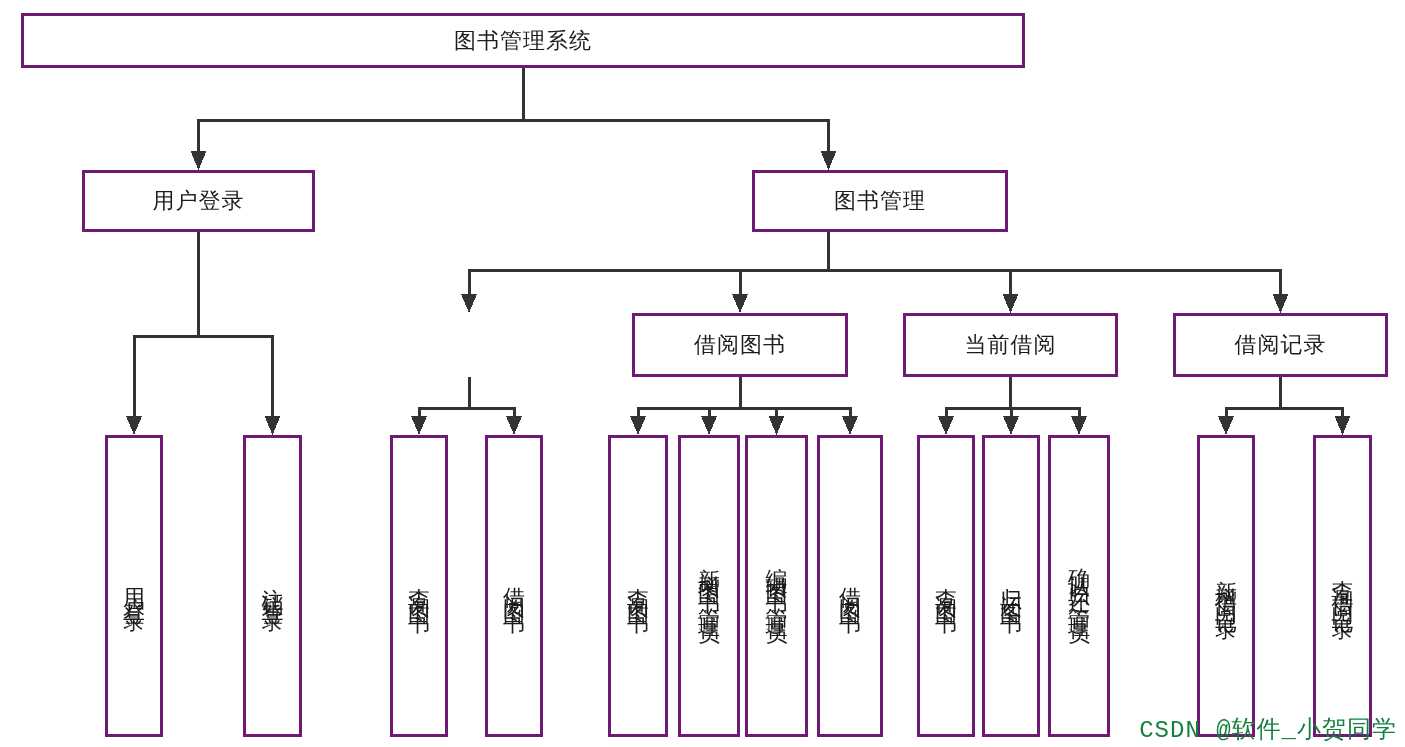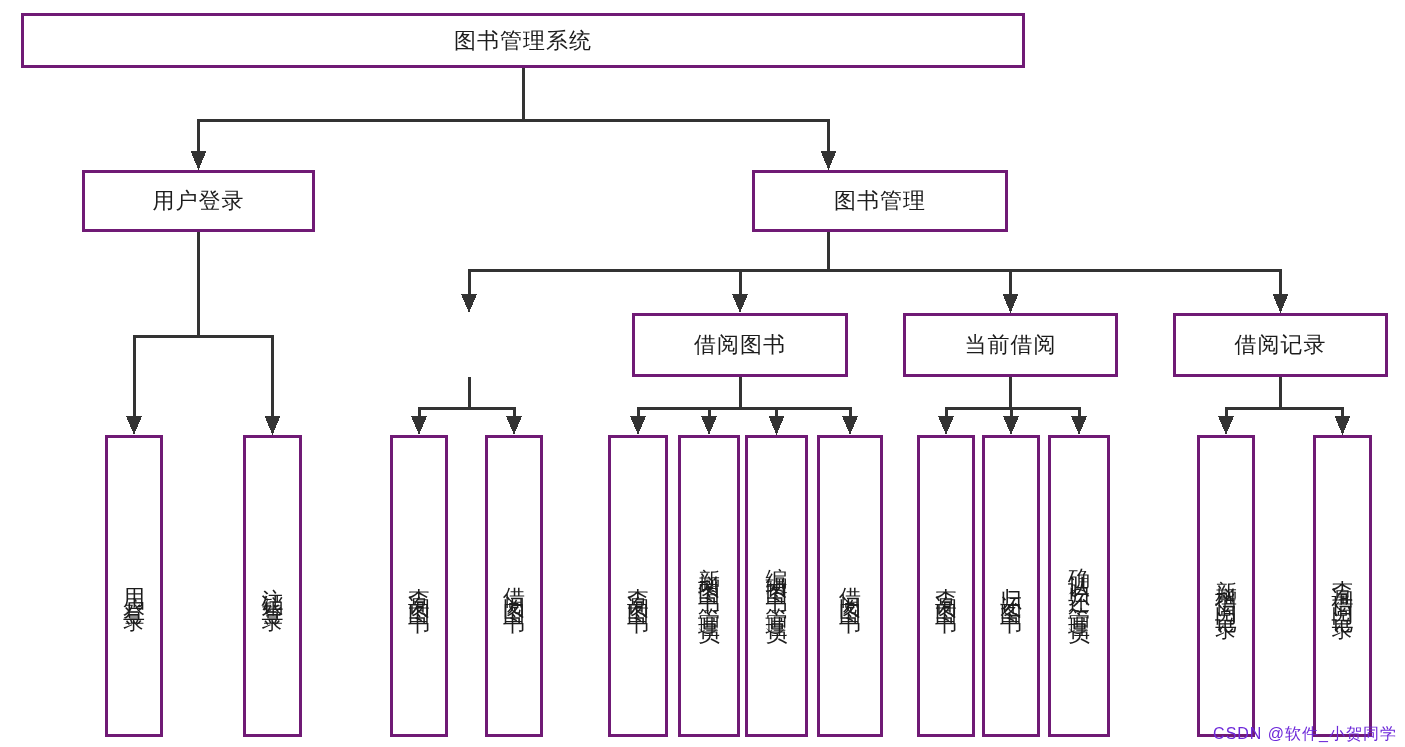--- a/index.html
+++ b/index.html
@@ -41,24 +41,25 @@
     writing-mode: vertical-rl;
     text-orientation: mixed;
     font-size: 22px;
     letter-spacing: 8px;
     line-height: 1;
   }
   .watermark {
     position: absolute;
     right: 8px;
     bottom: 2px;
-    font-size: 16px;
-    color: #6d28d9;
+    font-size: 24px;
+    color: #15803d;
     letter-spacing: 1px;
     white-space: nowrap;
+    font-family: Liberation Mono, monospace;
   }
 </style>
 </head>
 <body>
 
 <div class="stage">
 
   <svg class="connectors" viewBox="0 0 1405 747" shape-rendering="crispEdges">
     <g stroke="#333333" stroke-width="3" fill="none">
       <path d="M523 68 V120"></path>

